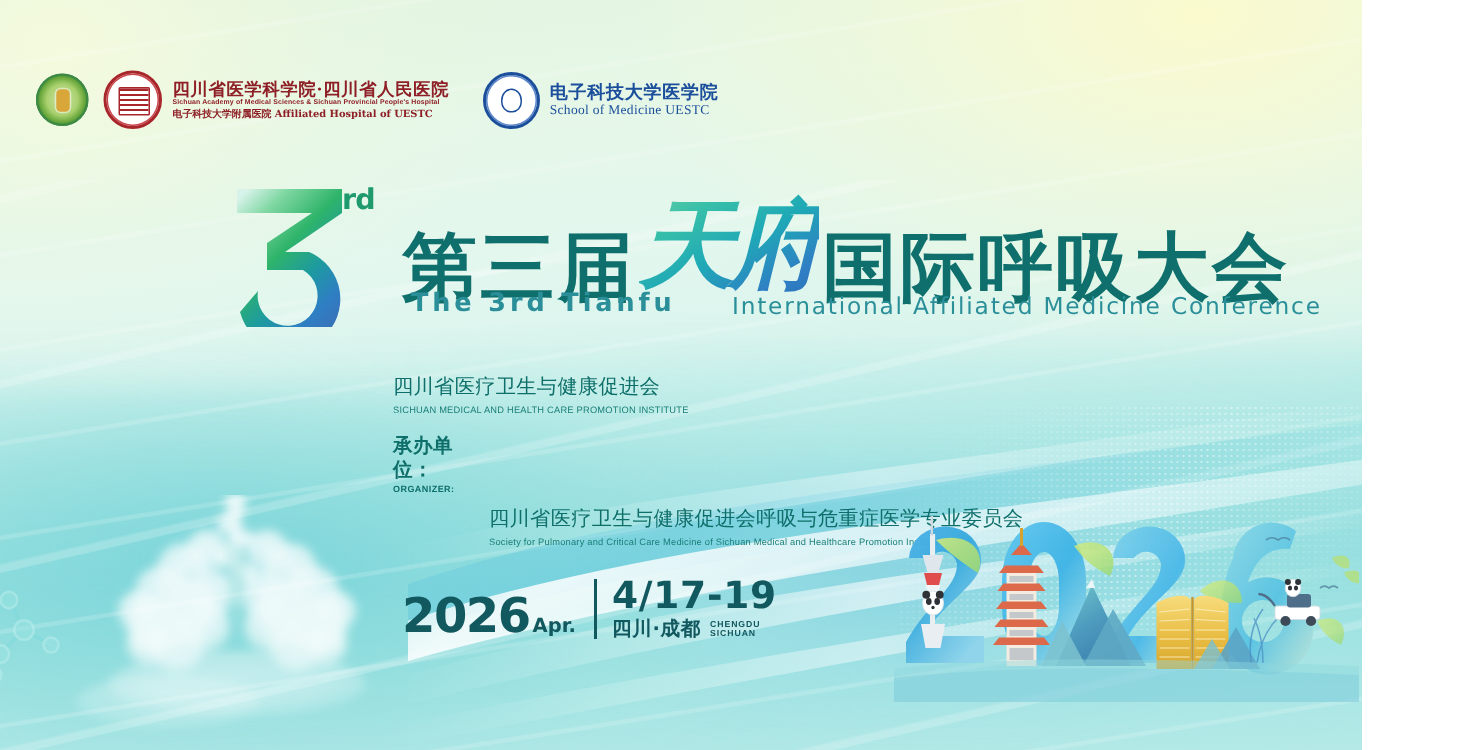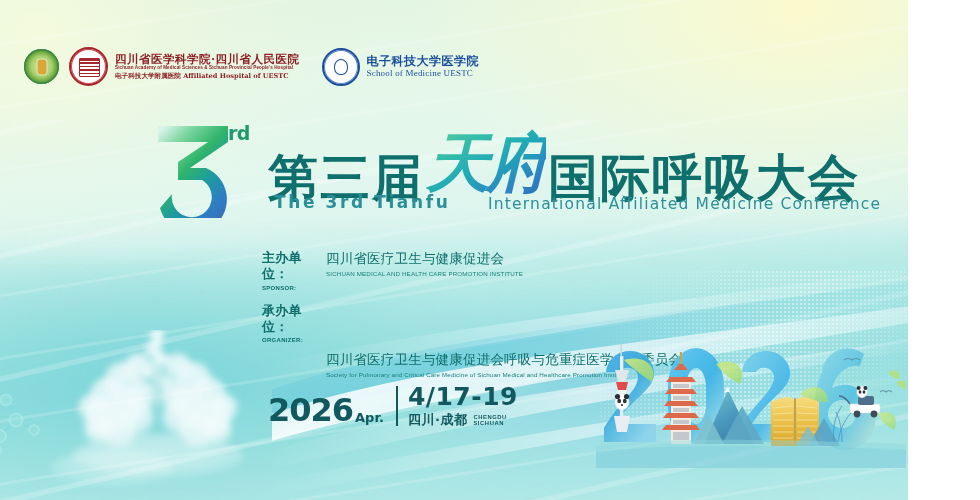--- a/index.html
+++ b/index.html
@@ -292,24 +292,20 @@
 
     <div class="cn-title"><span class="cn-a">第三届</span><span class="tianfu">天府</span><span class="cn-a">国际呼吸大会</span></div>
 
     <div class="en-sub1">The 3rd Tianfu</div>
     <div class="en-sub2">International Affiliated Medicine Conference</div>
   </div>
 
   <div class="orgs">
 
     <div class="org-line">
-      <div class="org-lab">
-        <div class="lab-cn">主办单位：</div>
-        <div class="lab-en">SPONSOR:</div>
-      </div>
       <div class="org-body">
         <div class="org-cn">四川省医疗卫生与健康促进会</div>
         <div class="org-en">SICHUAN MEDICAL AND HEALTH CARE PROMOTION INSTITUTE</div>
       </div>
     </div>
 
     <div class="org-line" style="margin-top:12px">
       <div class="org-lab">
         <div class="lab-cn">承办单位：</div>
         <div class="lab-en">ORGANIZER:</div>

